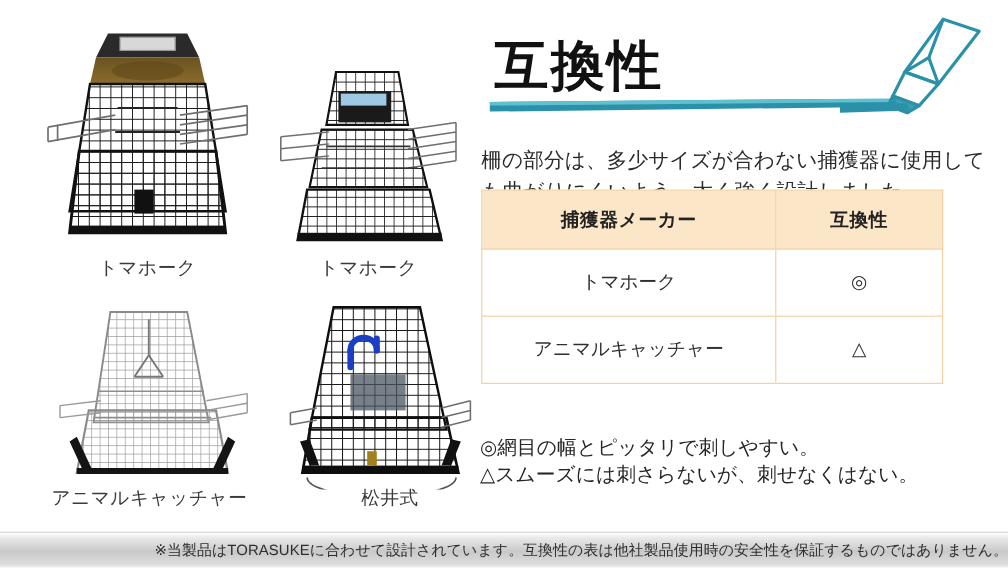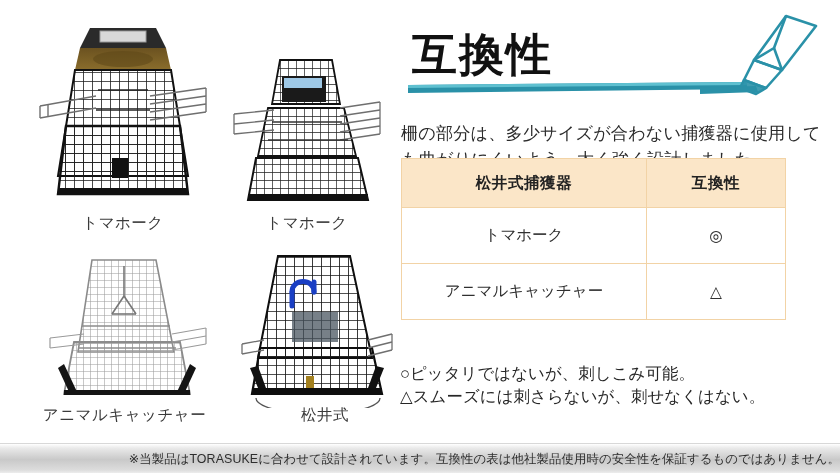--- a/index.html
+++ b/index.html
@@ -294,38 +294,38 @@
 
     <div class="lead">柵の部分は、多少サイズが合わない捕獲器に使用しても曲がりにくいよう、太く強く設計しました。</div>
 
     <table class="tbl">
       <colgroup>
           <col class="c-maker">
           <col class="c-compat">
         </colgroup>
       <thead>
         <tr>
-          <th>松井式捕獲器</th>
+          <th>捕獲器メーカー</th>
           <th>互換性</th>
         </tr>
       </thead>
       <tbody>
         <tr>
           <td>トマホーク</td>
           <td class="mark">◎</td>
         </tr>
         <tr>
           <td>アニマルキャッチャー</td>
           <td class="mark">△</td>
         </tr>
       </tbody>
     </table>
 
     <div class="legend">
-      <div>○ピッタリではないが、刺しこみ可能。</div>
+      <div>◎網目の幅とピッタリで刺しやすい。</div>
       <div>△スムーズには刺さらないが、刺せなくはない。</div>
     </div>
   </div>
 
   <div class="footer">
     <div class="footer-text">※当製品はTORASUKEに合わせて設計されています。互換性の表は他社製品使用時の安全性を保証するものではありません。</div>
   </div>
 
 </div>
 

